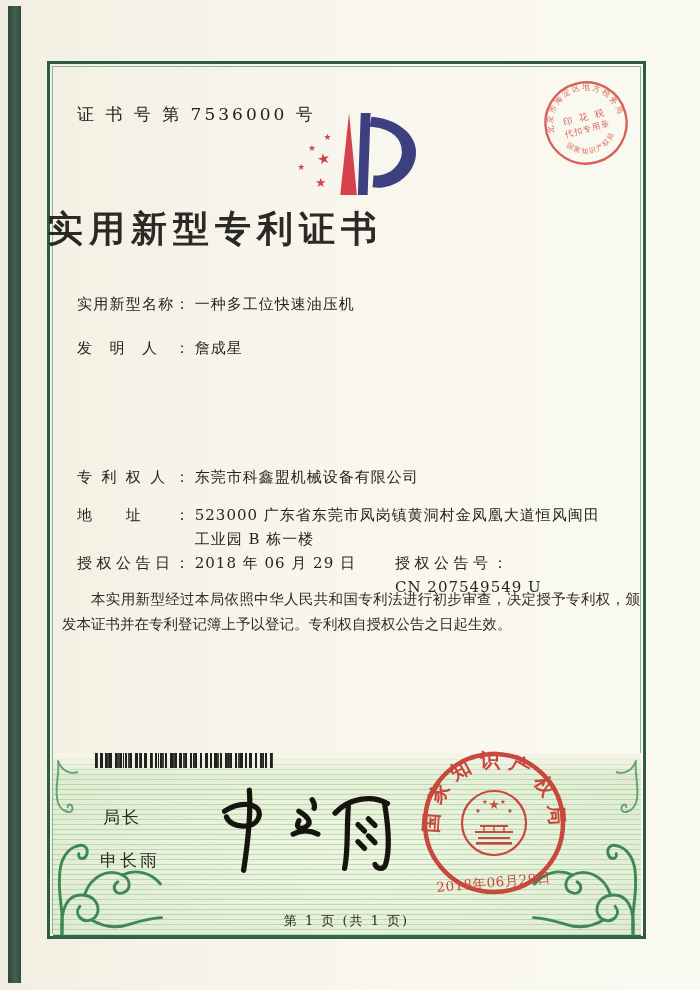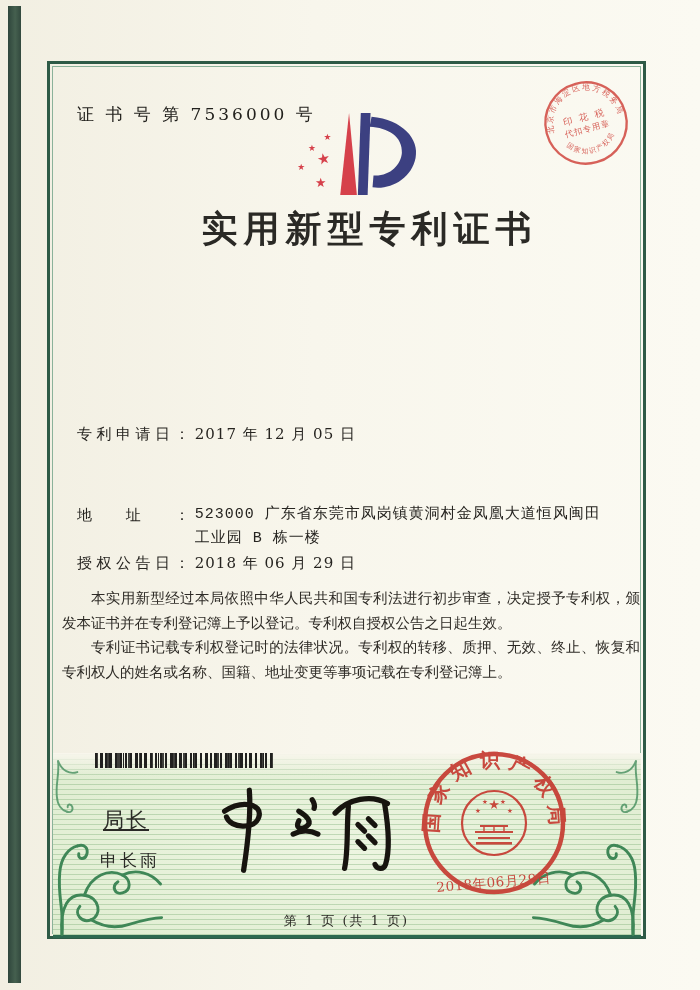--- a/index.html
+++ b/index.html
@@ -13,57 +13,57 @@
            background:linear-gradient(90deg,#2f463c,#45604f 55%,#32493e); }
 
   
   .border-outer { position:absolute; left:47px; top:61px; width:599px; height:878px;
                   border:3px solid #2e5a46; }
   .border-inner { position:absolute; inset:2px; border:1px solid #8bb29a; }
 
   .certno { position:absolute; left:77px; top:103px; font-size:17px; letter-spacing:3px;
             color:#22211d; }
 
-  .title { position:absolute; left:47px; top:205px; width:645px; text-align:center;
+  .title { position:absolute; left:47px; top:205px; width:645px; text-align:left;
            font-size:36px; font-weight:600; letter-spacing:6px; color:#2a2925; }
 
   
   .frow { position:absolute; left:77px; width:575px; font-size:15px; color:#262420;
           line-height:24px; }
   .flabel { display:inline-block; width:113px; text-align:justify; text-align-last:justify;
             letter-spacing:.5px; vertical-align:top; }
   .fvalue { display:inline-block; margin-left:0px; letter-spacing:1px; vertical-align:top; }
-  .addr   { width:452px; white-space:pre-line;font-family:Liberation Mono, monospace; }
+  .addr   { width:452px; white-space:pre-line; }
   .r0{top:292px}.r1{top:336px}.r2{top:380px}.r3{top:422px}.r4{top:465px}
   .r5{top:503px}.r6{top:551px}
   .col2 { position:absolute; left:318px; top:0; }
 
   
   .bodytext { position:absolute; left:62px; top:587px; width:578px; font-size:14.5px;
               line-height:24.6px; color:#2e2b26; text-align:justify; }
-  .bodytext p { text-indent:2em;font-family:Liberation Mono, monospace; }
+  .bodytext p { text-indent:2em; }
 
   
   .pattern { position:absolute; left:53px; top:754px; width:588px; height:184px;
              background:
                repeating-linear-gradient(0deg, rgba(110,165,105,.35) 0 1px, rgba(0,0,0,0) 1px 5px),
                radial-gradient(ellipse at 50% 55%, #edf5e1 0%, #e3efd5 70%, #ddebcf 100%);
              border-bottom:3px solid #2d6950; }
   .pattern::before { content:''; position:absolute; top:-1px; left:0; right:0; height:24px;
              background:linear-gradient(to bottom, #f8f6ec, rgba(248,246,236,0)); }
   .orn { position:absolute; }
 
   .barcode { position:absolute; left:95px; top:753px; width:178px; height:15px;
              background:
                repeating-linear-gradient(90deg, #20201e 0 2px, rgba(0,0,0,0) 2px 5px),
                repeating-linear-gradient(90deg, #20201e 0 1px, rgba(0,0,0,0) 1px 7px),
                repeating-linear-gradient(90deg, rgba(32,32,30,.85) 0 3px, rgba(0,0,0,0) 3px 11px); }
 
-  .director-label { position:absolute; left:103px; top:806px; font-size:21px; letter-spacing:2px;
-             color:#2a2a26; font-family:"DejaVu Sans", sans-serif;text-decoration:underline; }
+  .director-label { position:absolute; left:103px; top:806px; font-size:17px; letter-spacing:2px;
+             color:#2a2a26; font-family:"DejaVu Sans", sans-serif; }
   .director-name  { position:absolute; left:100px; top:849px; font-size:17px; letter-spacing:3px;
              color:#2a2a26; font-family:"DejaVu Sans", sans-serif; }
 
   .signature { position:absolute; left:200px; top:775px; }
   .seal      { position:absolute; left:418px; top:747px; opacity:.9; }
   .taxstamp  { position:absolute; left:540px; top:77px; opacity:.82; }
   .logo      { position:absolute; left:270px; top:110px; }
 
   .footer { position:absolute; left:47px; top:912px; width:599px; text-align:center;
             font-size:13px; letter-spacing:2px; color:#2b2a25; }
@@ -103,37 +103,48 @@
       <circle cx="47" cy="47" r="41.5" fill="none" stroke="#cf4038" stroke-width="2.4"></circle>
       <text font-size="8" letter-spacing="2"><textPath href="#tsTop" startOffset="50%" text-anchor="middle">北京市海淀区地方税务局</textPath></text>
       <text font-size="7" letter-spacing="1.5"><textPath href="#tsBot" startOffset="50%" text-anchor="middle">国家知识产权局</textPath></text>
       <text x="47" y="44" font-size="9.5" letter-spacing="2" text-anchor="middle">印 花 税</text>
       <text x="47" y="56" font-size="8.5" letter-spacing="1" text-anchor="middle">代扣专用章</text>
     </g>
   </svg>
 
   <div class="title">实用新型专利证书</div>
 
-  <div class="frow r3">
-    <span class="flabel">专利申请日：</span>
-    <span class="fvalue">2017 年 12 月 05 日</span>
+  <div class="frow r0">
+    <span class="flabel">实用新型名称：</span>
+    <span class="fvalue">一种多工位快速油压机</span>
+  </div>
+  <div class="frow r1">
+    <span class="flabel">发明人：</span>
+    <span class="fvalue">詹成星</span>
+  </div>
+  <div class="frow r4">
+    <span class="flabel">专利权人：</span>
+    <span class="fvalue">东莞市科鑫盟机械设备有限公司</span>
   </div>
   <div class="frow r5">
     <span class="flabel">地址：</span>
     <span class="fvalue addr">523000 广东省东莞市凤岗镇黄洞村金凤凰大道恒风闽田
 工业园 B 栋一楼</span>
   </div>
   <div class="frow r6">
     <span class="flabel">授权公告日：</span>
     <span class="fvalue">2018 年 06 月 29 日</span>
+    <span class="col2">
+      <span class="flabel">授权公告号：</span>
+      <span class="fvalue">CN 207549549 U</span>
+    </span>
   </div>
 
   <div class="bodytext">
     <p>本实用新型经过本局依照中华人民共和国专利法进行初步审查，决定授予专利权，颁发本证书并在专利登记簿上予以登记。专利权自授权公告之日起生效。</p>
-    <p>专利证书记载专利权登记时的法律状况。专利权的转移、质押、无效、终止、恢复和专利权人的姓名或名称、国籍、地址变更等事项记载在专利登记簿上。</p>
   </div>
 
   <div class="pattern"></div>
 
   <svg class="orn" style="left:53px; top:828px;" width="112" height="112" viewBox="0 0 100 100" fill="none" stroke="#3f8757" stroke-width="2.6" stroke-linecap="round">
     <path d="M 8,95 C 6,70 14,58 28,60 C 42,62 44,78 34,82 C 26,85 18,77 24,70"></path>
     <path d="M 28,60 C 34,42 50,36 62,42 C 70,46 70,56 62,58 C 55,60 52,52 58,48"></path>
     <path d="M 62,42 C 74,36 88,40 96,50"></path>
     <path d="M 8,95 C 10,72 4,62 6,40 C 7,26 14,18 22,16"></path>
     <path d="M 22,16 C 28,14 32,18 30,24 C 28,29 22,28 23,23"></path>

